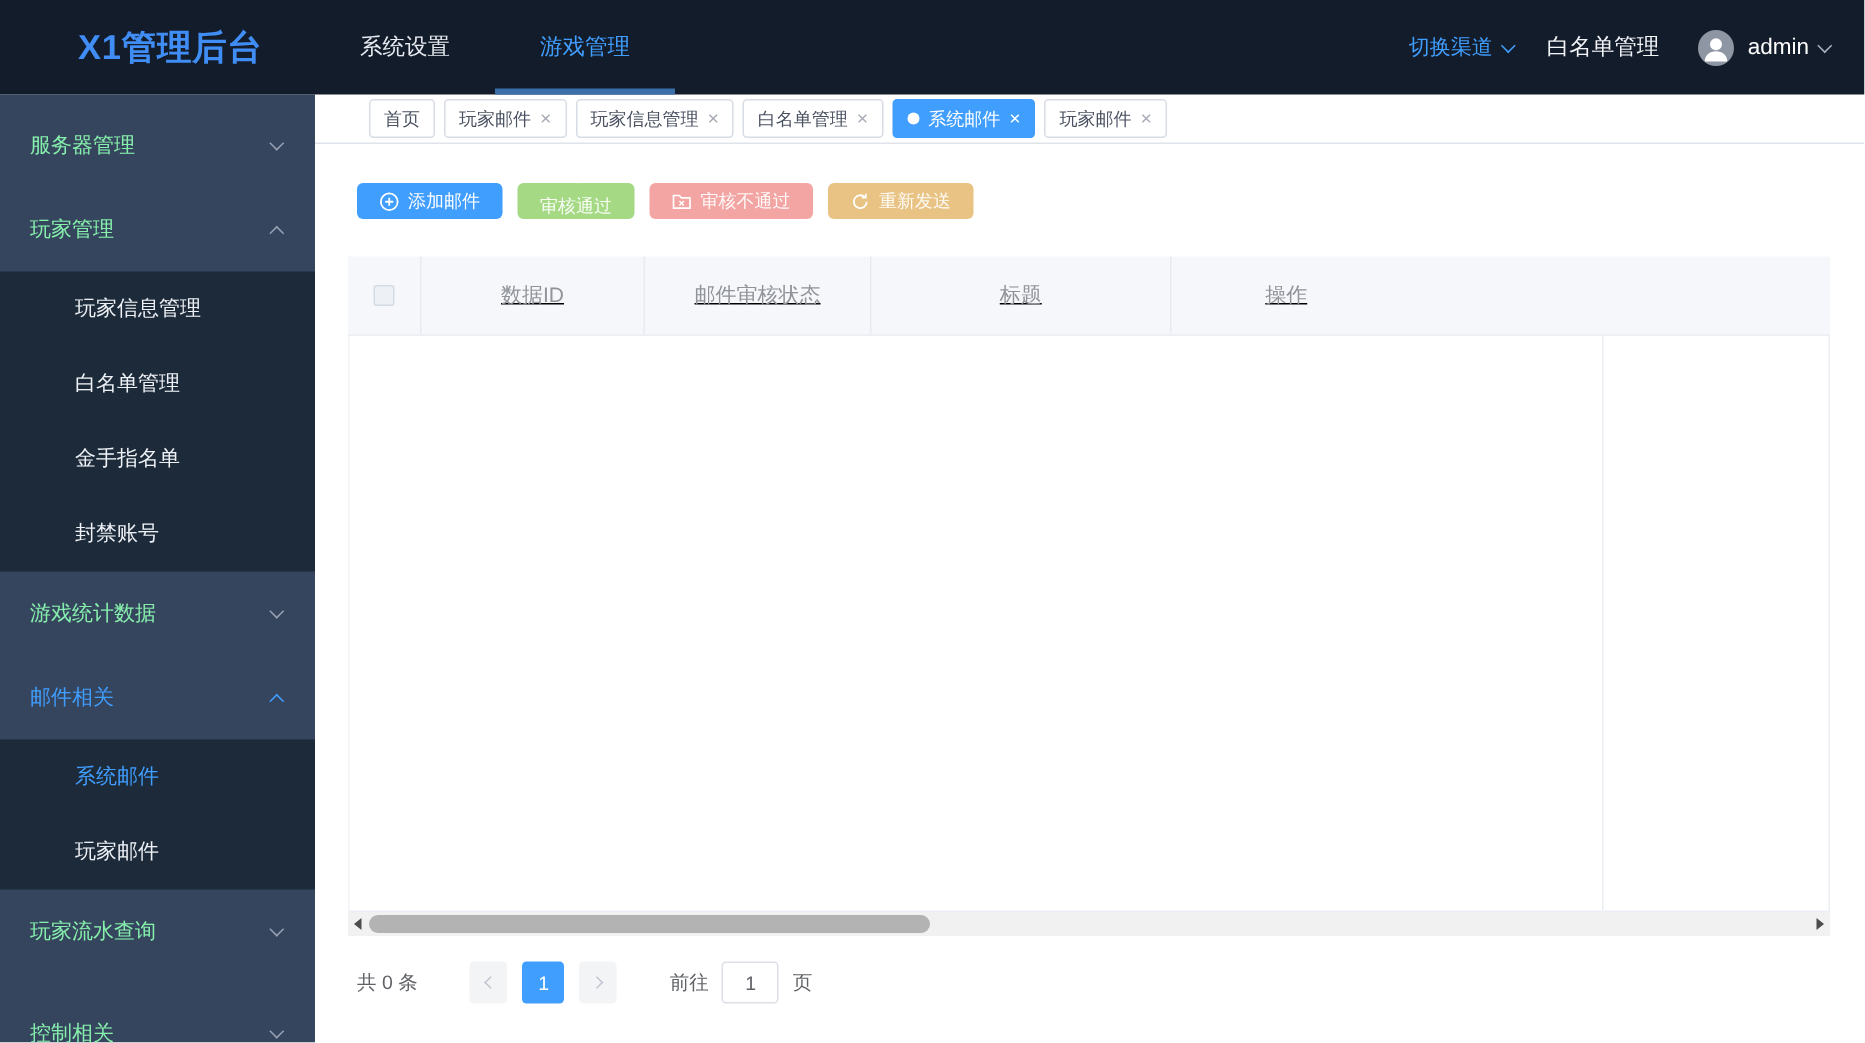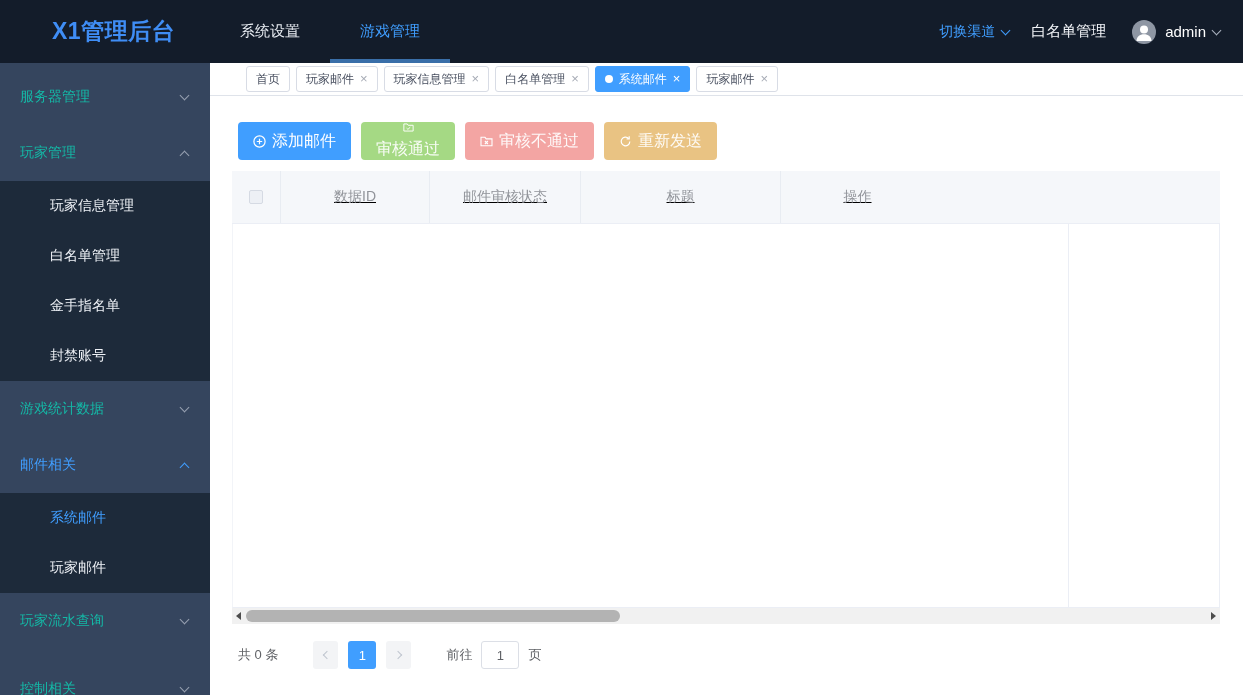--- a/index.html
+++ b/index.html
@@ -21,41 +21,41 @@
 
   
   .chev { display:inline-block; width:7px; height:7px; border-right:1.6px solid currentColor; border-bottom:1.6px solid currentColor; }
   .chev.down { transform:rotate(45deg); margin-top:-3px; }
   .chev.up { transform:rotate(-135deg); margin-top:4px; }
   .chev.gray { color:#97a1b1; }
   .chev.lightgray { color:#aab2bf; }
 
   
   .sidebar { position:absolute; left:0; top:63px; width:210px; height:632px; background:#35455e; padding-top:6px; overflow:hidden; }
-  .side-item { height:56px; display:flex; align-items:center; justify-content:space-between; padding:0 22px 0 20px; color:#14b8a6; font-size:14px; cursor:pointer; }
+  .side-item { height:56px; display:flex; align-items:center; justify-content:space-between; padding:0 22px 0 20px; color:#86efac; font-size:14px; cursor:pointer; }
   .side-item.blue { color:#409eff; }
   .side-sub { background:#1d2a3a; }
   .side-sub-item { height:50px; display:flex; align-items:center; padding-left:50px; color:#eef1f6; font-size:14px; cursor:pointer; }
   .side-sub-item.active { color:#409eff; }
   .side-item.clipped { margin-top:12px; }
 
   
   .main { position:absolute; left:210px; top:63px; width:1033px; height:632px; background:#fff; }
 
   
   .tabbar { height:33px; background:#fff; border-bottom:1px solid #dfe3ea; display:flex; align-items:center; padding-left:36px; gap:6px; }
   .tab { height:26px; display:inline-flex; align-items:center; gap:6px; padding:0 9px; border:1px solid #d8dce5; border-radius:3px; background:#fff; font-size:12px; color:#495060; cursor:pointer; white-space:nowrap; }
   .tab .x { font-size:13px; color:#a6abb5; line-height:10px; }
   .tab.active { background:#409eff; border-color:#409eff; color:#fff; }
   .tab.active .x { color:#fff; }
   .tab .dot { width:8px; height:8px; border-radius:50%; background:#fff; }
 
   
   .toolbar { margin:26px 0 0 28px; display:flex; gap:10px; }
-  .btn { height:38px; display:inline-flex; align-items:center; gap:6px; padding:0 15px; border:none; border-radius:4px; color:#fff; font-size:16px; cursor:pointer; }
+  .btn { height:24px; display:inline-flex; align-items:center; gap:6px; padding:0 15px; border:none; border-radius:4px; color:#fff; font-size:12px; cursor:pointer; }
   .btn.add { background:#409eff; }
   .btn.approve { background:#a5d984; color:rgba(255,255,255,.92);flex-direction:column; }
   .btn.reject { background:#f3a5a3; color:rgba(255,255,255,.92); }
   .btn.resend { background:#e9c383; color:rgba(255,255,255,.92); }
   .btn svg { display:block; }
 
   
   .table { position:absolute; left:22px; top:108px; width:988px; }
   .thead { display:flex; height:53px; background:#f5f7fa; border-bottom:1px solid #ebeef5;text-decoration:underline; }
   .th { display:flex; align-items:center; justify-content:center; font-size:14px; color:#909399; border-right:1px solid #e8ecf2; }

